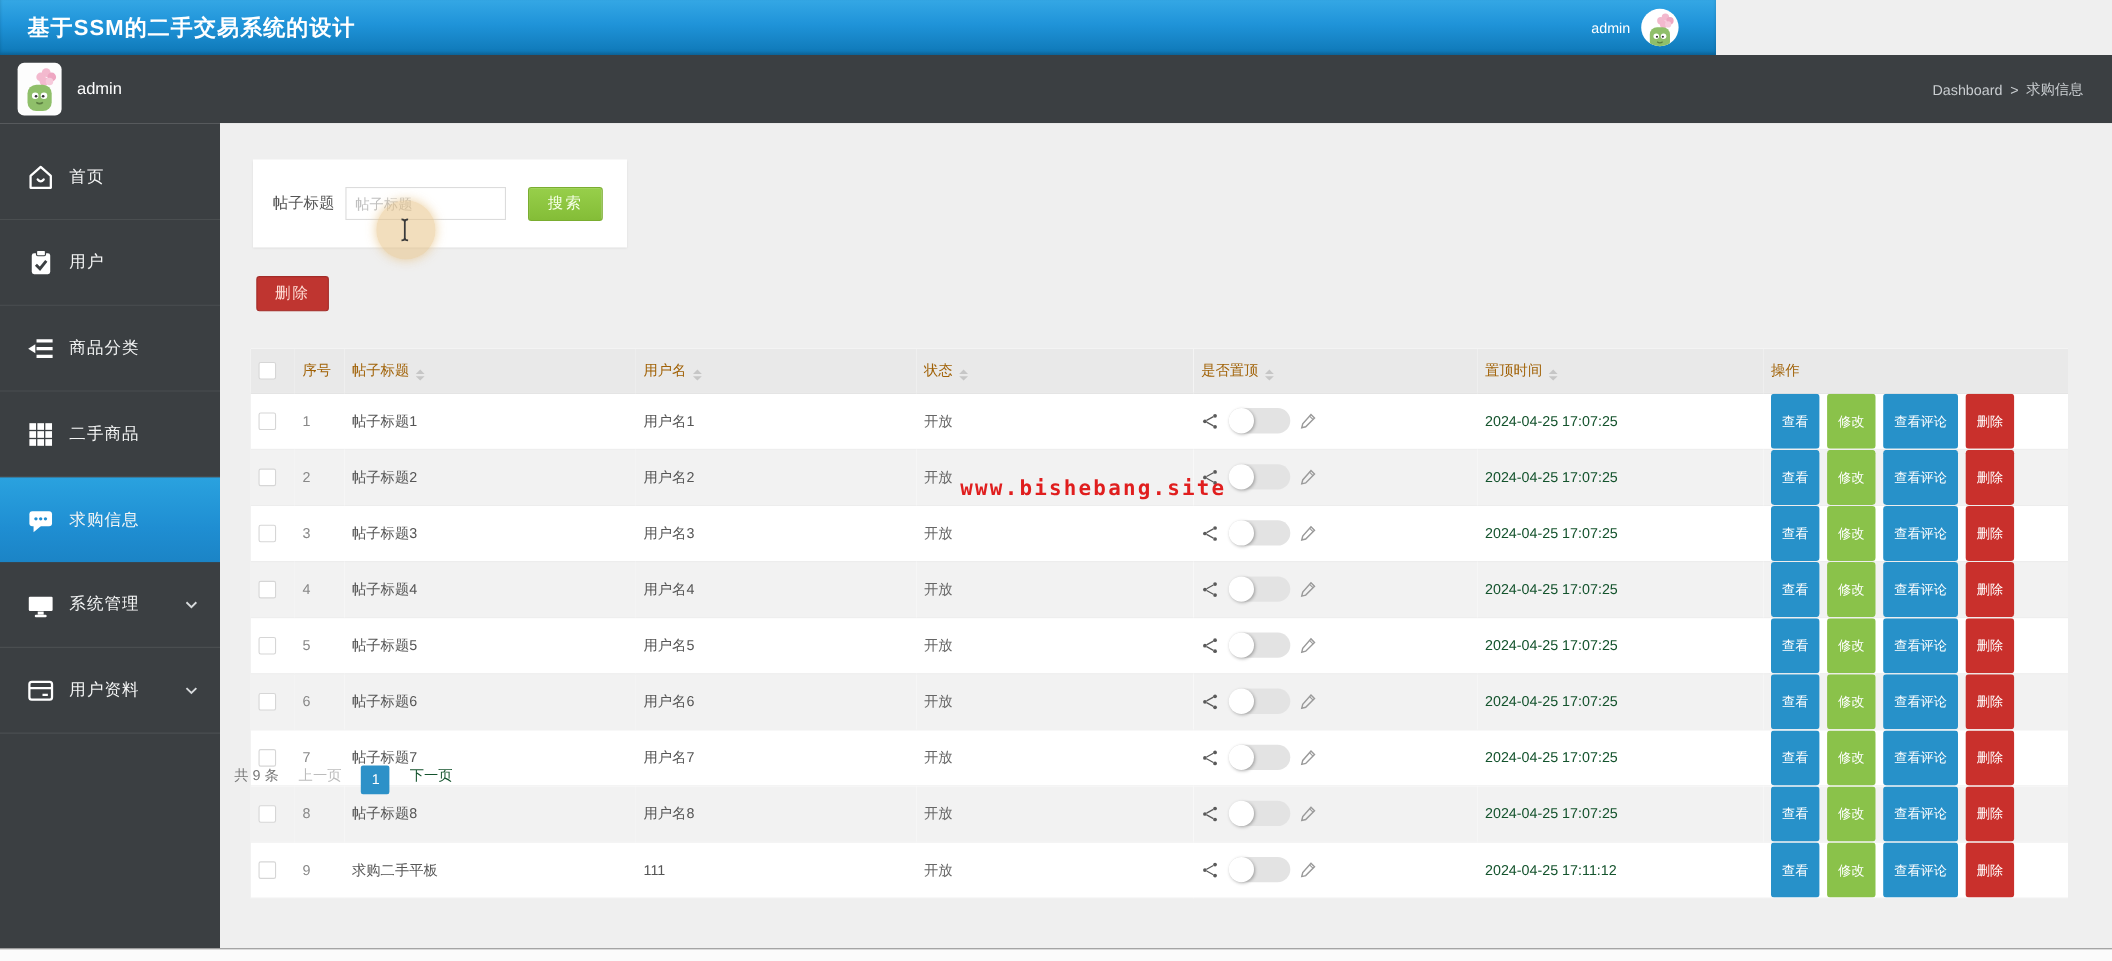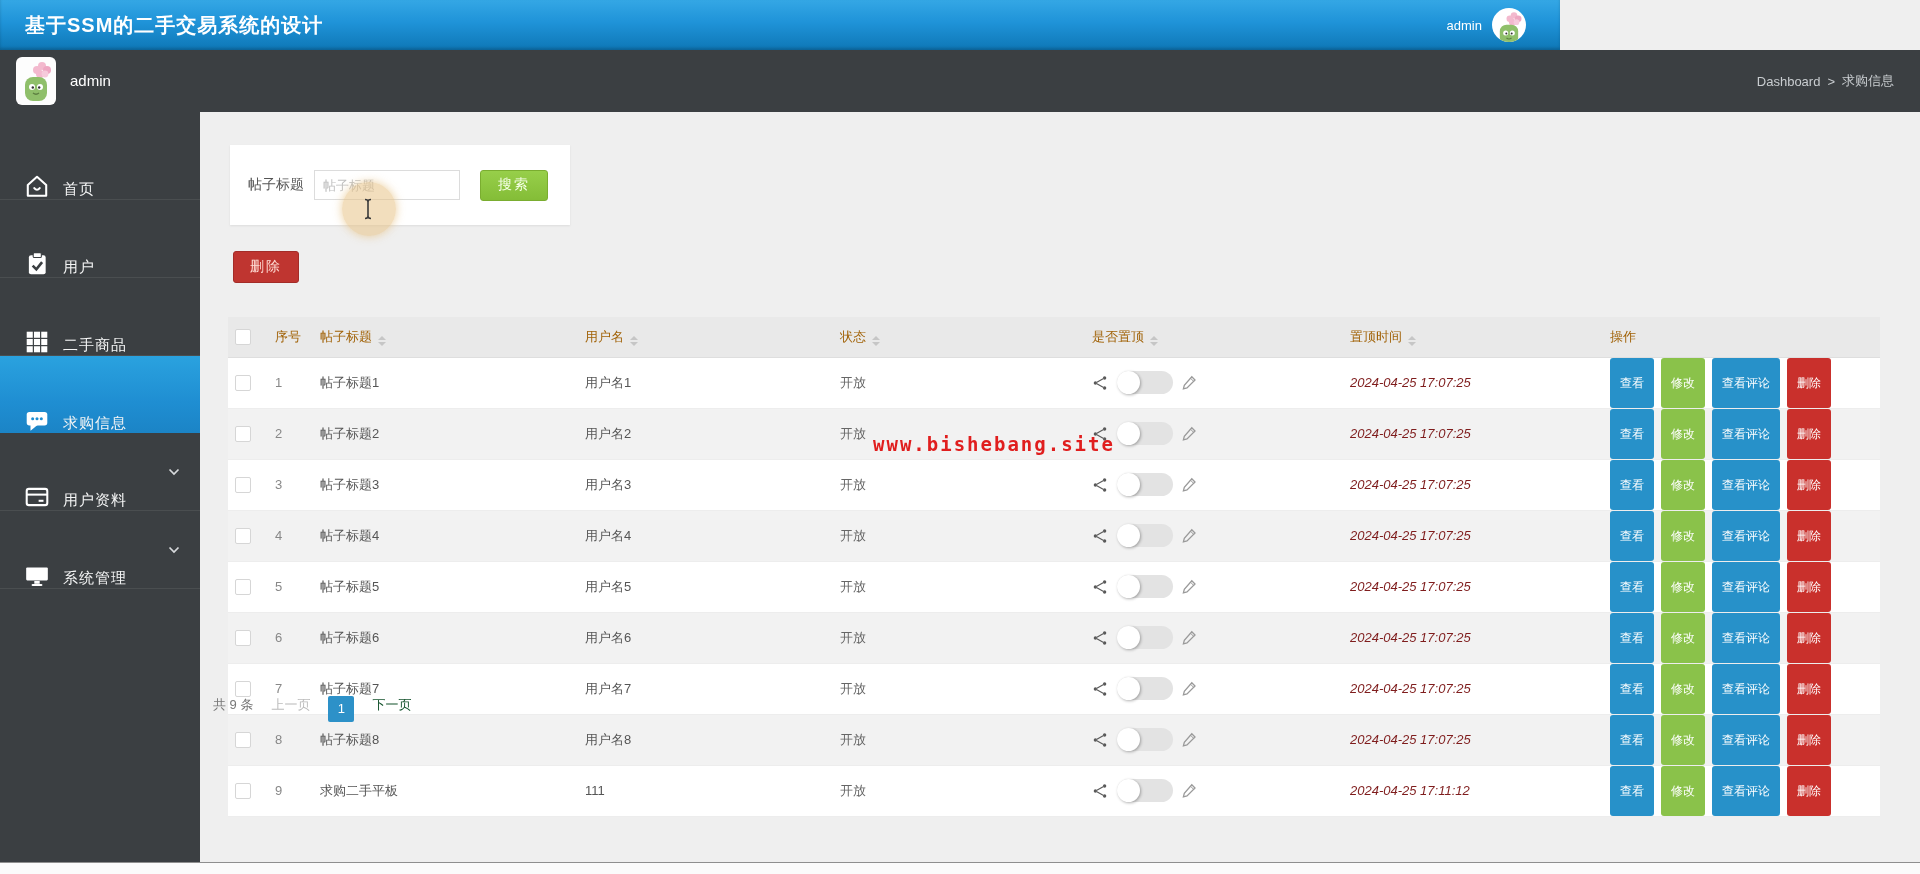--- a/index.html
+++ b/index.html
@@ -17,21 +17,21 @@
 
   
   .userbar{position:absolute;left:0;top:50px;width:1920px;height:62px;background:#3b3f42;}
   .avatar-rect{position:absolute;left:16px;top:7px;width:40px;height:48px;border-radius:6px;background:#fdfdfd;overflow:hidden;}
   .userbar-name{position:absolute;left:70px;top:0;height:62px;line-height:62px;color:#fff;font-size:15px;}
   .breadcrumb{position:absolute;right:26px;top:0;height:62px;display:flex;align-items:center;gap:7px;
               color:#c9cdd0;font-size:13px;}
 
   
   .sidebar{position:absolute;left:0;top:112px;width:200px;bottom:0;background:#3b3f42;padding-top:10px;box-sizing:border-box;}
-  .side-item{position:relative;height:77px;display:flex;align-items:flex-end;cursor:pointer;
+  .side-item{position:relative;height:77px;display:flex;align-items:center;cursor:pointer;
              border-bottom:1px solid rgba(255,255,255,.08);}
   .side-icon{margin-left:24px;width:26px;height:26px;display:inline-flex;}
   .side-icon svg{width:26px;height:26px;}
   .side-label{margin-left:13px;color:#f4f5f5;font-size:15px;letter-spacing:1px;}
   .side-chevron{position:absolute;right:20px;top:50%;transform:translateY(-50%);display:inline-flex;}
   .side-item.active{background:linear-gradient(180deg,#2aa2df 0%,#1f8ed2 60%,#1b84c6 100%);border-bottom:none;}
 
   
   .content{position:absolute;left:200px;top:112px;right:0;bottom:0;background:#efefef;}
 
@@ -51,21 +51,21 @@
   .table-wrap{position:absolute;left:28px;top:205px;width:1652px;}
   table{border-collapse:collapse;table-layout:fixed;width:1652px;background:#fff;}
   th,td{padding:0 0 0 7px;text-align:left;font-weight:400;overflow:hidden;white-space:nowrap;}
   thead tr{height:40px;background:#e9e9e9;}
   th{color:#a16207;font-size:13px;border-bottom:1px solid #dedede;}
   tbody tr{height:38px;border-bottom:1px solid #ededed;}
   tbody tr:nth-child(even){background:#f2f2f2;}
   td{color:#666;font-size:13px;}
   td.c-no{color:#888;}
   td.strong{color:#555;}
-  td.c-time{color:#7f1d1d;font-style:italic;}
+  td.c-time{color:#14532d;}
   .cb{display:inline-block;width:14px;height:14px;border:1px solid #d6d6d6;border-radius:2px;background:#fff;vertical-align:middle;}
   .caret{display:inline-flex;flex-direction:column;gap:2px;margin-left:6px;vertical-align:1px;}
   .caret b{width:0;height:0;border-left:4px solid transparent;border-right:4px solid transparent;}
   .caret .up{border-bottom:4px solid #c6c6c6;}
   .caret .dn{border-top:4px solid #c6c6c6;}
   .c-pin .cellflex{display:flex;align-items:center;gap:9px;}
   .toggle{position:relative;width:56px;height:23px;border-radius:12px;background:#e3e3e3;display:inline-block;}
   .knob{position:absolute;left:0;top:0;width:23px;height:23px;border-radius:50%;background:#fff;
         box-shadow:1px 1px 3px rgba(0,0,0,.3);}
   .icon-btn{display:inline-flex;cursor:pointer;}
@@ -156,20 +156,29 @@
           <svg viewBox="0 0 24 24">
             <rect x="4.5" y="4" width="15.5" height="17.5" rx="2" fill="#fff"></rect>
             <rect x="8.5" y="1.5" width="7.5" height="4.5" rx="1" fill="#fff" stroke="#3b3f42" stroke-width="1"></rect>
             <path d="M8 13.5l3.4 3.4 5.3-6.6" fill="none" stroke="#3b3f42" stroke-width="2.4"></path>
           </svg>
         </span>
         <span class="side-label">用户</span>
       </div>
       <div class="side-item">
         <span class="side-icon">
+          <svg viewBox="0 0 24 24">
+            <path d="M8.5 5.5h13.5M8.5 12h13.5M8.5 18.5h13.5" stroke="#fff" stroke-width="2.8"></path>
+            <path d="M1.5 12l6-3.8v7.6z" fill="#fff"></path>
+          </svg>
+        </span>
+        <span class="side-label">商品分类</span>
+      </div>
+      <div class="side-item">
+        <span class="side-icon">
           <svg viewBox="0 0 24 24" fill="#fff">
             <rect x="2.5" y="2.5" width="5.6" height="5.6"></rect>
             <rect x="9.2" y="2.5" width="5.6" height="5.6"></rect>
             <rect x="15.9" y="2.5" width="5.6" height="5.6"></rect>
             <rect x="2.5" y="9.2" width="5.6" height="5.6"></rect>
             <rect x="9.2" y="9.2" width="5.6" height="5.6"></rect>
             <rect x="15.9" y="9.2" width="5.6" height="5.6"></rect>
             <rect x="2.5" y="15.9" width="5.6" height="5.6"></rect>
             <rect x="9.2" y="15.9" width="5.6" height="5.6"></rect>
             <rect x="15.9" y="15.9" width="5.6" height="5.6"></rect>
@@ -184,42 +193,42 @@
             <path d="M6 16.5v5.5l6.5-5.5z" fill="#fff"></path>
             <circle cx="8" cy="10.8" r="1.4" fill="#1f8ed2"></circle>
             <circle cx="12" cy="10.8" r="1.4" fill="#1f8ed2"></circle>
             <circle cx="16" cy="10.8" r="1.4" fill="#1f8ed2"></circle>
           </svg>
         </span>
         <span class="side-label">求购信息</span>
       </div>
       <div class="side-item">
         <span class="side-icon">
+          <svg viewBox="0 0 24 24" fill="#fff">
+            <path d="M3 5h18a1 1 0 0 1 1 1v10a1 1 0 0 1-1 1H3a1 1 0 0 1-1-1V6a1 1 0 0 1 1-1z"></path>
+            <rect x="9.5" y="17.5" width="5" height="2.6"></rect>
+            <rect x="7" y="20.2" width="10" height="2" rx="1"></rect>
+          </svg>
+        </span>
+        <span class="side-label">系统管理</span>
+        <span class="side-chevron">
+          <svg width="12" height="8" viewBox="0 0 12 8">
+            <path d="M1.5 1.5L6 6l4.5-4.5" fill="none" stroke="#d7dadc" stroke-width="1.7"></path>
+          </svg>
+        </span>
+      </div>
+      <div class="side-item">
+        <span class="side-icon">
           <svg viewBox="0 0 24 24">
             <rect x="2.5" y="4.5" width="19" height="15" rx="2" fill="none" stroke="#fff" stroke-width="1.9"></rect>
             <path d="M2.5 9.8h19" stroke="#fff" stroke-width="1.9"></path>
             <path d="M13.5 15.5h4.5" stroke="#fff" stroke-width="1.9"></path>
           </svg>
         </span>
         <span class="side-label">用户资料</span>
-        <span class="side-chevron">
-          <svg width="12" height="8" viewBox="0 0 12 8">
-            <path d="M1.5 1.5L6 6l4.5-4.5" fill="none" stroke="#d7dadc" stroke-width="1.7"></path>
-          </svg>
-        </span>
-      </div>
-      <div class="side-item">
-        <span class="side-icon">
-          <svg viewBox="0 0 24 24" fill="#fff">
-            <path d="M3 5h18a1 1 0 0 1 1 1v10a1 1 0 0 1-1 1H3a1 1 0 0 1-1-1V6a1 1 0 0 1 1-1z"></path>
-            <rect x="9.5" y="17.5" width="5" height="2.6"></rect>
-            <rect x="7" y="20.2" width="10" height="2" rx="1"></rect>
-          </svg>
-        </span>
-        <span class="side-label">系统管理</span>
         <span class="side-chevron">
           <svg width="12" height="8" viewBox="0 0 12 8">
             <path d="M1.5 1.5L6 6l4.5-4.5" fill="none" stroke="#d7dadc" stroke-width="1.7"></path>
           </svg>
         </span>
       </div>
     </nav>
 
   <main class="content">
 

